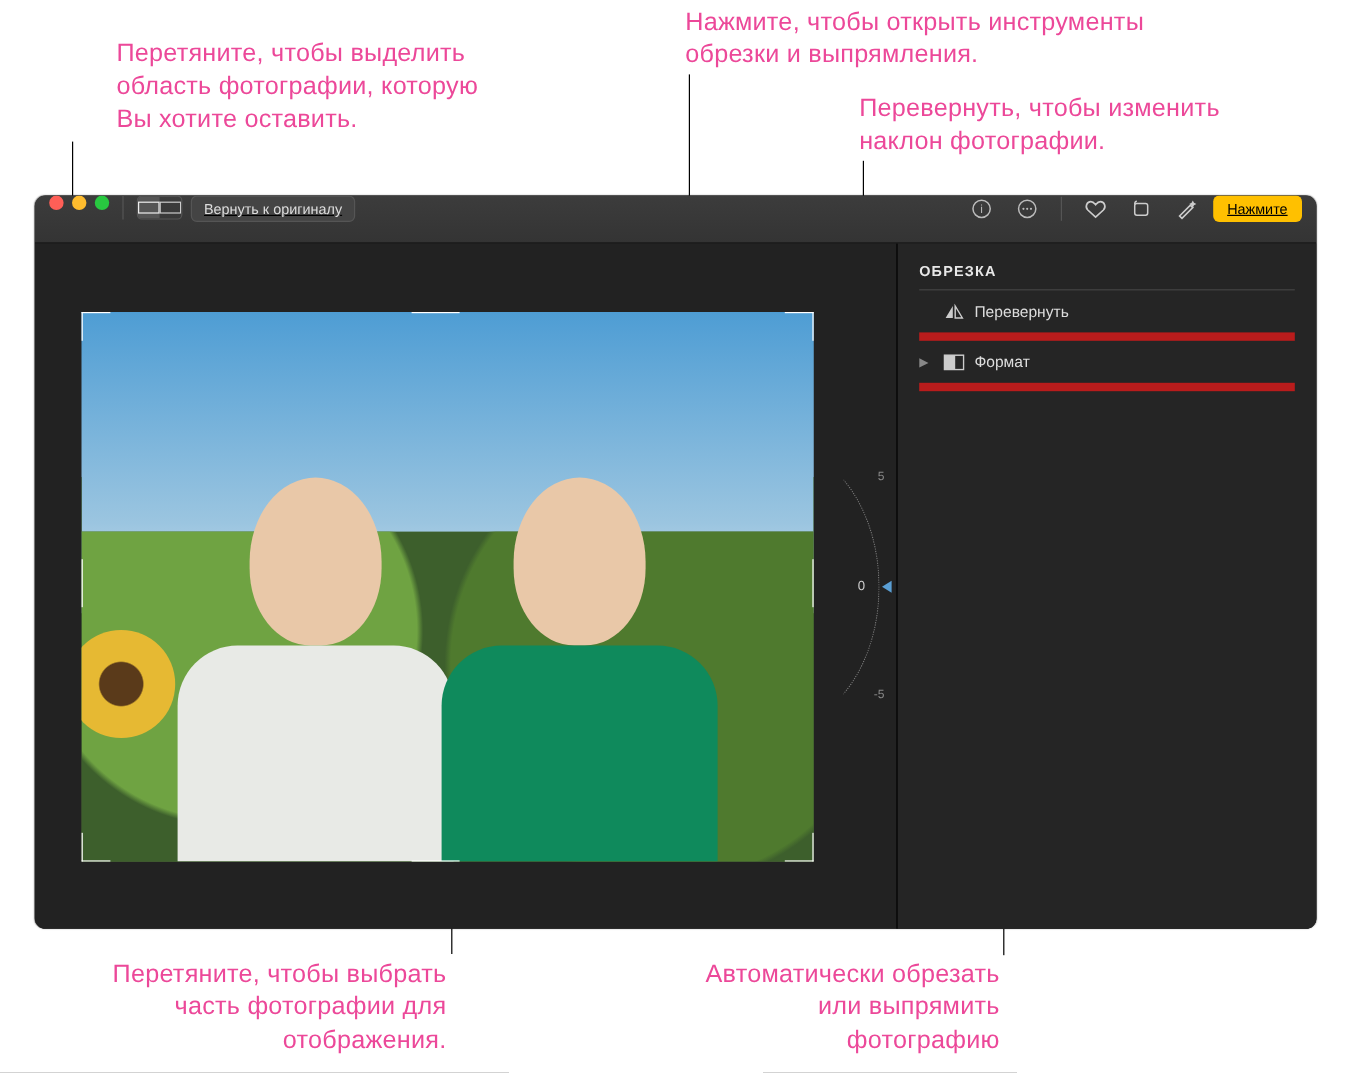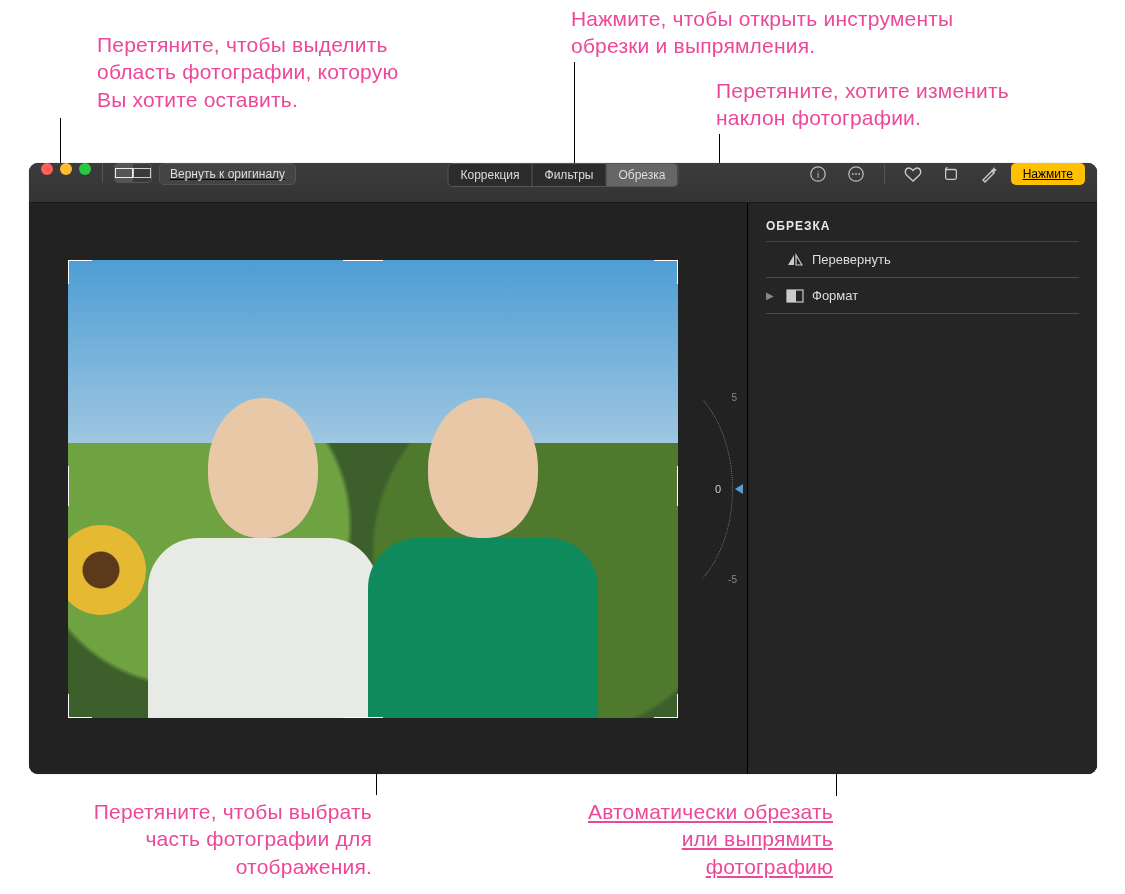--- a/index.html
+++ b/index.html
@@ -149,21 +149,21 @@
   }
   .dial-zero { position:absolute; right:18px; top:50%; transform:translateY(-50%); color:#ccc; font-size:11px;}
 
   .side-panel {
     width:350px; border-left:1px solid #000; background:#252525; display:flex; flex-direction:column;
     padding:16px 18px;
   }
   .panel-title { color:#e8e8e8; font-size:12px; letter-spacing:1px; font-weight:600; padding-bottom:8px; border-bottom:1px solid #444;}
   .panel-row {
     display:flex; align-items:center; gap:10px; padding:10px 0; color:#ddd; font-size:13px; cursor:pointer;
-    border-bottom:1px solid #b91c1c;
+    border-bottom:7px solid #b91c1c;
   }
   .panel-row .chev { color:#888; font-size:10px; margin-right:2px; width:8px;}
   .panel-row .ricon { width:16px; height:14px; }
   .panel-spacer { flex:1; }
   .panel-footer { display:flex; gap:10px; }
   .pf-btn {
     flex:1; background:#3d3d3d; color:#bbb; text-align:center; border-radius:5px; padding:5px 0;
     font-size:12px; cursor:pointer; border:1px solid #4a4a4a;
   }
   .pf-btn.dim{ color:#777; }
@@ -172,52 +172,47 @@
 </style>
 </head>
 <body>
 
 <div class="callout" style="left:57px; top:31px; width:320px;margin-left:40px;">Перетяните, чтобы выделить область фотографии, которую Вы хотите оставить.</div>
 <div class="callout-line" style="left:60px; top:118px; width:1px; height:106px;"></div>
 
 <div class="callout" style="left:571px; top:5px; width:430px;">Нажмите, чтобы открыть инструменты обрезки и выпрямления.</div>
 <div class="callout-line" style="left:574px; top:62px; width:1px; height:118px;"></div>
 
-<div class="callout" style="left:716px; top:77px; width:330px;">Перетяните, хотите изменить наклон фотографии.</div>
+<div class="callout" style="left:716px; top:77px; width:330px;">Перевернуть, чтобы изменить наклон фотографии.</div>
 <div class="callout-line" style="left:719px; top:134px; width:1px; height:316px;"></div>
 
 <div class="callout" style="left:62px; top:798px; width:310px; text-align:right;">Перетяните, чтобы выбрать часть фотографии для отображения.</div>
 <div class="callout-line" style="left:376px; top:640px; width:1px; height:155px;"></div>
 
-<div class="callout" style="left:553px; top:798px; width:280px; text-align:right;text-decoration:underline;">Автоматически обрезать или выпрямить фотографию</div>
+<div class="callout" style="left:553px; top:798px; width:280px; text-align:right;">Автоматически обрезать или выпрямить фотографию</div>
 <div class="callout-line" style="left:836px; top:750px; width:1px; height:46px;"></div>
 
 <div class="app-window">
   <div class="title-bar">
     <div class="traffic">
       <div class="dot red"></div>
       <div class="dot yellow"></div>
       <div class="dot green"></div>
     </div>
     <div class="tb-divider"></div>
     <div class="view-toggle">
       <div class="active">
           <div class="vt-icon" style="border-color:#eee"></div>
         </div>
       <div>
           <div class="vt-icon"></div>
         </div>
     </div>
     <div class="btn-small">Вернуть к оригиналу</div>
 
-    <div class="tb-center">
-      <div class="seg">Коррекция</div>
-      <div class="seg">Фильтры</div>
-      <div class="seg active">Обрезка</div>
-    </div>
 
     <div class="tb-right">
       <div class="tb-ribbit">
         <div class="tb-icon">
           <svg viewBox="0 0 20 20" width="18" height="18">
               <circle cx="10" cy="10" r="8" fill="none" stroke="#bbb" stroke-width="1.4"></circle>
               <text x="10" y="14" text-anchor="middle" font-size="11" fill="#bbb">i</text>
             </svg>
         </div>
         <div class="tb-icon">

